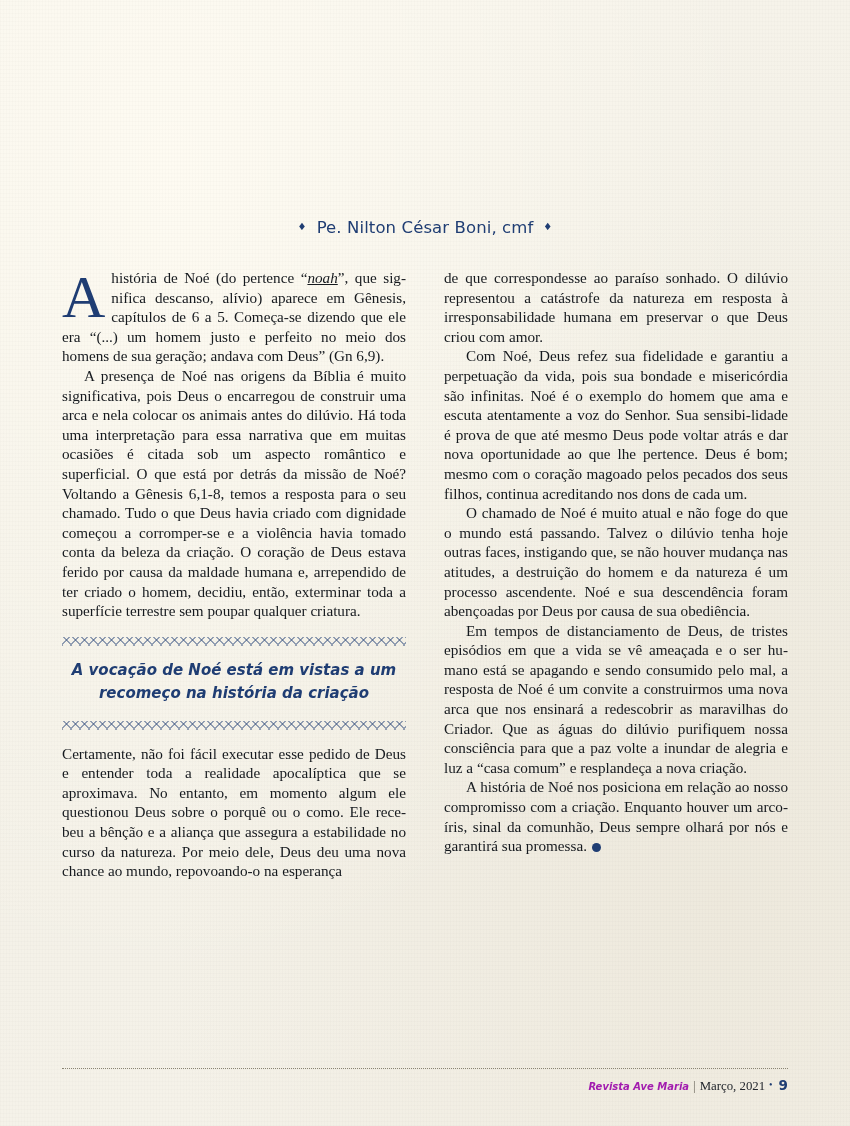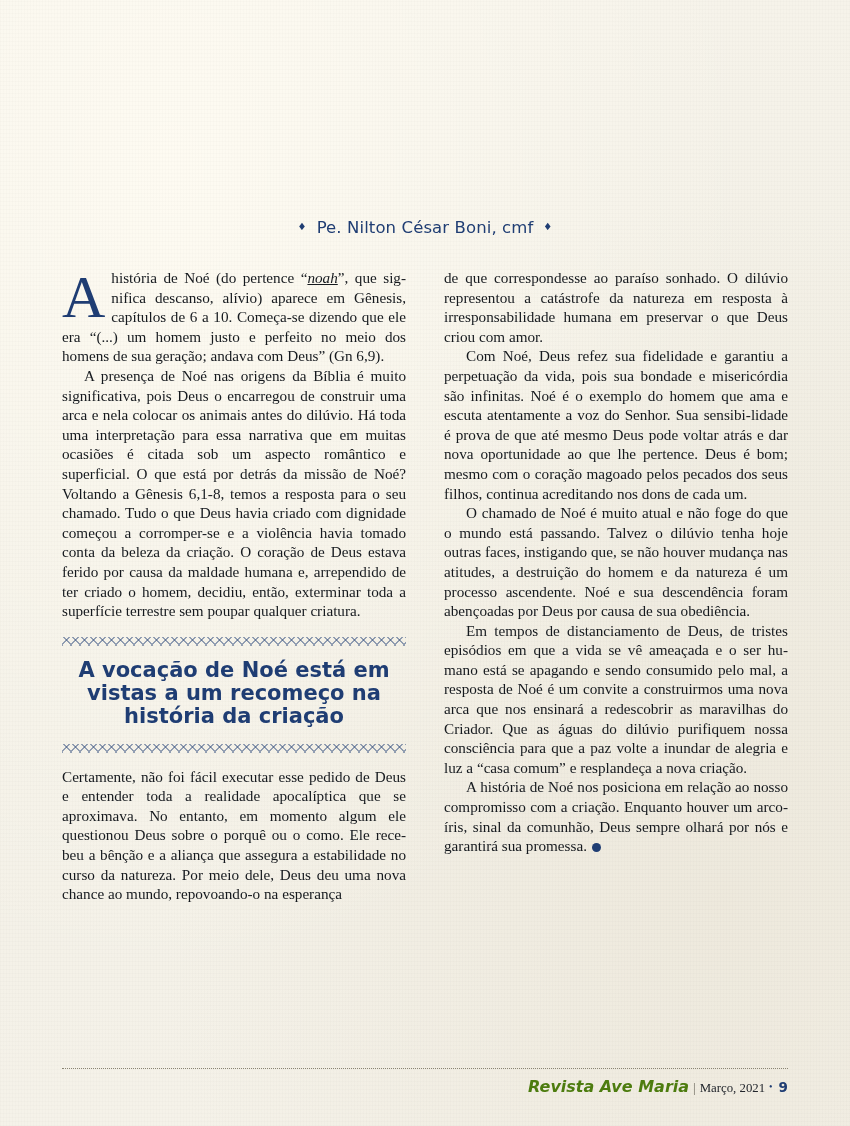--- a/index.html
+++ b/index.html
@@ -96,22 +96,23 @@
       repeating-linear-gradient(45deg, rgba(31,61,115,0.55) 0 1px, transparent 1px 7px),
       repeating-linear-gradient(-45deg, rgba(31,61,115,0.55) 0 1px, transparent 1px 7px);
     background-size: 9px 9px;
     background-repeat: repeat-x;
     opacity: 0.85;
   }
   .pullquote {
     text-align: center;
     color: #1f3d73;
     font-family: "DejaVu Sans", sans-serif;
+    font-style: italic;
     font-weight: bold;
-    font-size: 21px;
+    font-size: 15px;
     line-height: 23px;
     margin: 2px 0 2px 0;
   }
   .after-divider {
     margin-bottom: 14px;
   }
 
   .end-dot {
     display: inline-block;
     width: 9px;
@@ -132,25 +133,25 @@
   }
   .footer {
     position: absolute;
     right: 62px;
     top: 1077px;
     font-size: 13px;
     color: #22262c;
     font-family: "Liberation Serif", serif;
   }
   .footer .mag {
-    color: #4d7c0f;
+    color: #a21caf;
     font-weight: bold;
     font-style: italic;
     font-family: "DejaVu Sans", sans-serif;
-    font-size: 16px;
+    font-size: 10px;
   }
   .footer .sep { color: #6d6a60; margin: 0 4px; }
   .footer .date { font-size: 12.8px; }
   .footer .pagenum {
     color: #1f3d73;
     font-weight: bold;
     font-family: "DejaVu Sans", sans-serif;
     font-size: 13.5px;
     margin-left: 3px;
   }
@@ -163,21 +164,21 @@
 
 <div class="page">
 
   <div class="byline">
     <span class="diamond">♦</span><span>Pe. Nilton César Boni, cmf</span><span class="diamond">♦</span>
   </div>
 
   <div class="columns">
 
     <div class="col">
-      <p class="dropcap-para"><span class="dropcap">A</span><span> história de Noé (do pertence “</span><span class="ital">noah</span><span>”, que sig-nifica descanso, alívio) aparece em Gênesis, capítulos de 6 a 10. Começa-se dizendo que ele era “(...) um homem justo e perfeito no meio dos homens de sua geração; andava com Deus” (Gn 6,9).</span></p>
+      <p class="dropcap-para"><span class="dropcap">A</span><span> história de Noé (do pertence “</span><span class="ital">noah</span><span>”, que sig-nifica descanso, alívio) aparece em Gênesis, capítulos de 6 a 5. Começa-se dizendo que ele era “(...) um homem justo e perfeito no meio dos homens de sua geração; andava com Deus” (Gn 6,9).</span></p>
 
       <p>A presença de Noé nas origens da Bíblia é muito significativa, pois Deus o encarregou de construir uma arca e nela colocar os animais antes do dilúvio. Há toda uma interpretação para essa narrativa que em muitas ocasiões é citada sob um aspecto romântico e superficial. O que está por detrás da missão de Noé? Voltando a Gênesis 6,1-8, temos a resposta para o seu chamado. Tudo o que Deus havia criado com dignidade começou a corromper-se e a violência havia tomado conta da beleza da criação. O coração de Deus estava ferido por causa da maldade humana e, arrependido de ter criado o homem, decidiu, então, exterminar toda a superfície terrestre sem poupar qualquer criatura.</p>
 
       <div class="divider"></div>
 
       <div class="pullquote">A vocação de Noé está em vistas a um recomeço na história da criação</div>
 
       <div class="divider after-divider"></div>
 
       <p>Certamente, não foi fácil executar esse pedido de Deus e entender toda a realidade apocalíptica que se aproximava. No entanto, em momento algum ele questionou Deus sobre o porquê ou o como. Ele rece-beu a bênção e a aliança que assegura a estabilidade no curso da natureza. Por meio dele, Deus deu uma nova chance ao mundo, repovoando-o na esperança</p>

